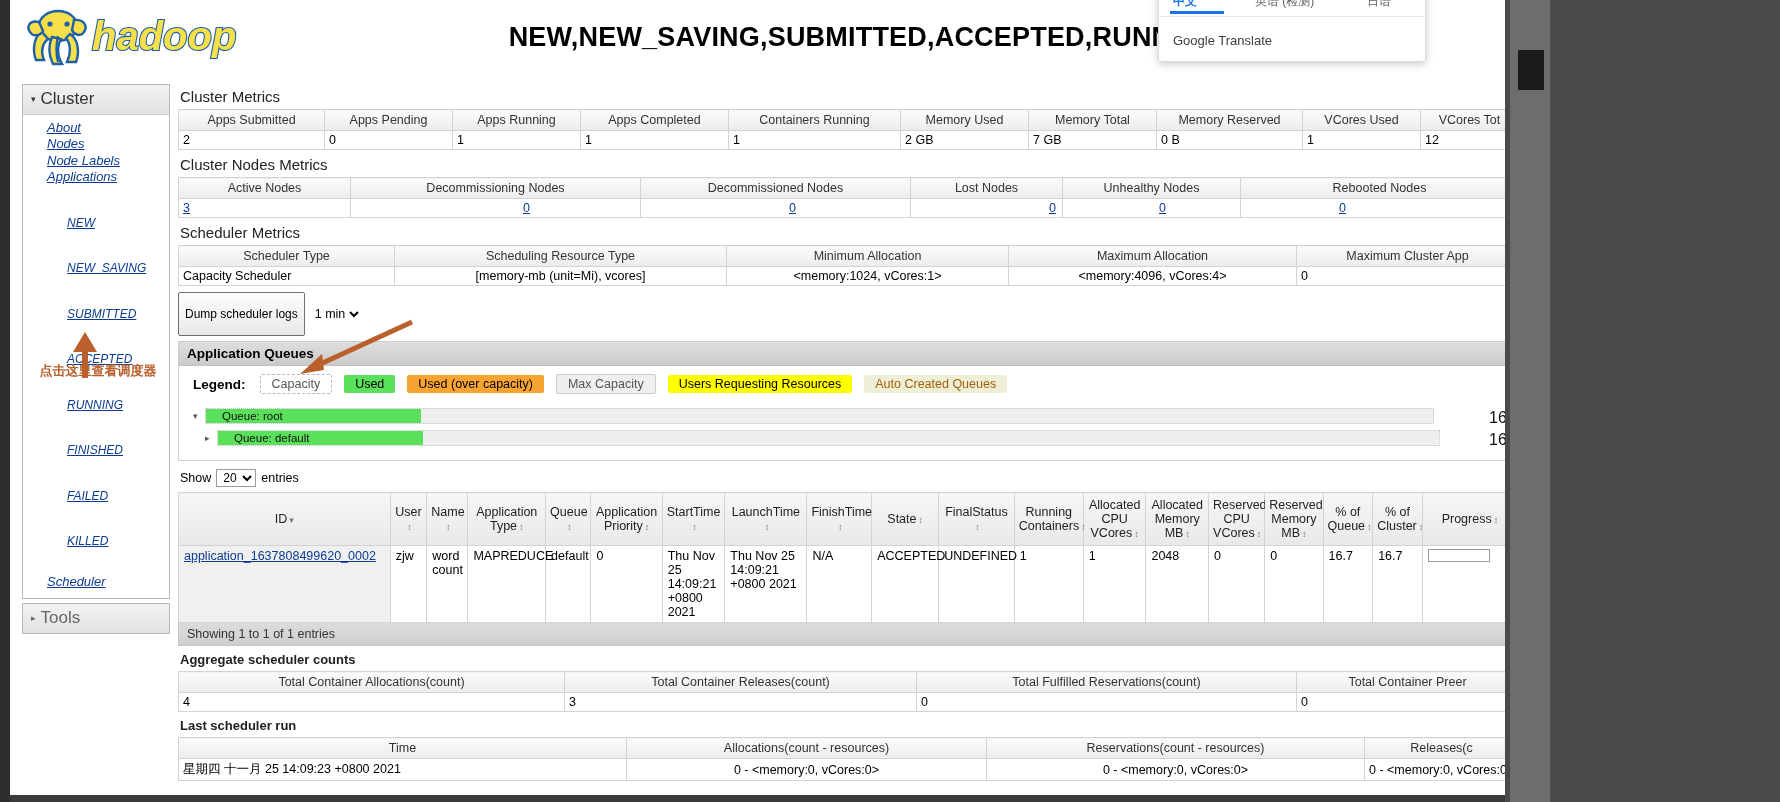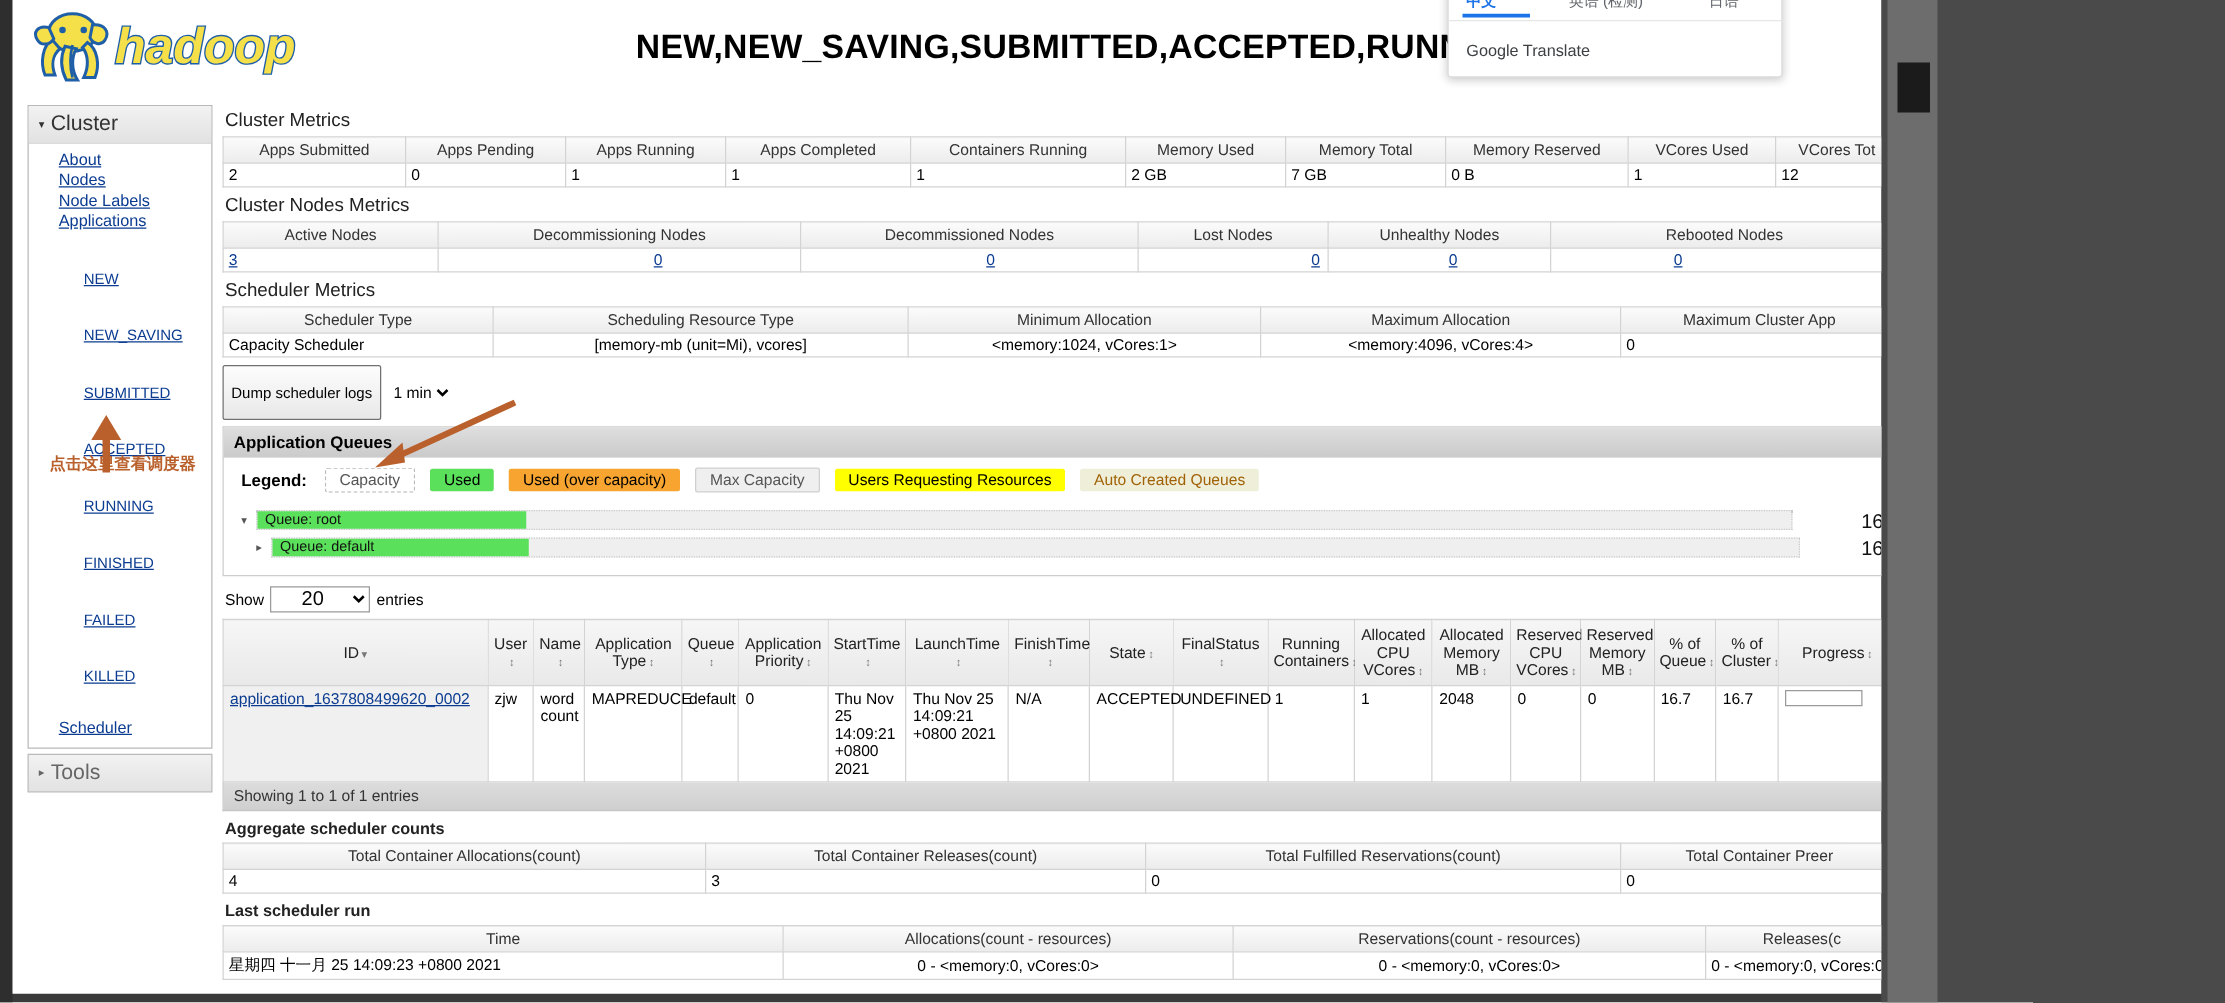--- a/index.html
+++ b/index.html
@@ -76,21 +76,21 @@
   .side-box {
     border:1px solid #b9b9b9; background:#fff;
   }
   .side-head {
     background:linear-gradient(#f2f2f2,#e2e2e2);
     padding:4px 8px 5px 8px;
     font-size:17px; color:#333;
     border-bottom:1px solid #cfcfcf;
   }
   .side-head .caret { font-size:9px; margin-right:5px; position:relative; top:-2px; }
-  .side-body { padding:4px 0 8px 0; }
+  .side-body { padding:4px 0 8px 0;font-style:italic; }
   .side-link {
     display:block;
     color:#0b3c91; text-decoration:underline;
     font-size:13px; line-height:13.5px;
     padding:1.5px 0 1.5px 24px;
     cursor:pointer;
   }
   .side-link.sub { padding-left:44px; font-size:12px; line-height:12.5px;margin-top:30px; }
   .side-link.sched { margin-top:24px; }
   #tools-box {
@@ -179,37 +179,37 @@
   .q-bar-outer {
     position:absolute; left:26px; top:0; height:16px;
     background:#efefef;
     border:1px dotted #c9c9c9;
   }
   .q-bar-used {
     position:absolute; left:0; top:0; height:14px;
     background:#5ae05a;
   }
   .q-bar-label {
-    position:absolute; left:6px; top:1px;
+    position:absolute; left:16px; top:1px;
     font-size:11.5px; color:#111; white-space:nowrap;
   }
   .q-pct {
     position:absolute; top:1px;
     font-size:16px; color:#111; white-space:nowrap;margin-left:48px;
   }
   #queue-rows-wrap { padding:4px 0 8px 0; }
 
   
   #show-entries {
     display:flex; align-items:center; gap:5px;
     font-size:12.5px; margin:8px 0 5px 2px;
   }
   #show-select {
-    font-size:16px; font-family:"Liberation Sans", sans-serif;
-    padding:0 20px; border:1px solid #9a9a9a; background:#fff;
+    font-size:12px; font-family:"Liberation Sans", sans-serif;
+    padding:0 2px; border:1px solid #9a9a9a; background:#fff;
   }
 
   table#apps {
     border-collapse:collapse; width:1340px; table-layout:fixed;
   }
   table#apps th {
     background:linear-gradient(#f6f6f6,#e9e9e9);
     border:1px solid #d3d3d3;
     font-weight:normal; font-size:12.5px; color:#222;
     padding:5px 4px; vertical-align:middle; text-align:center;

